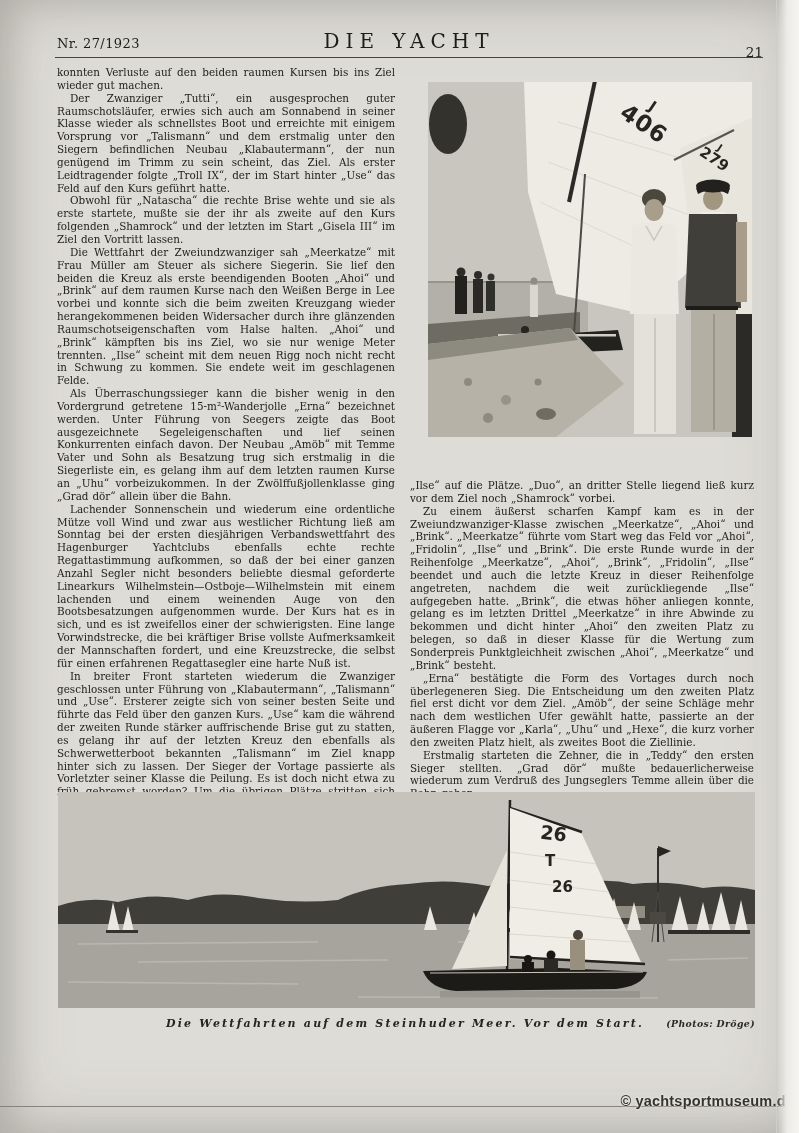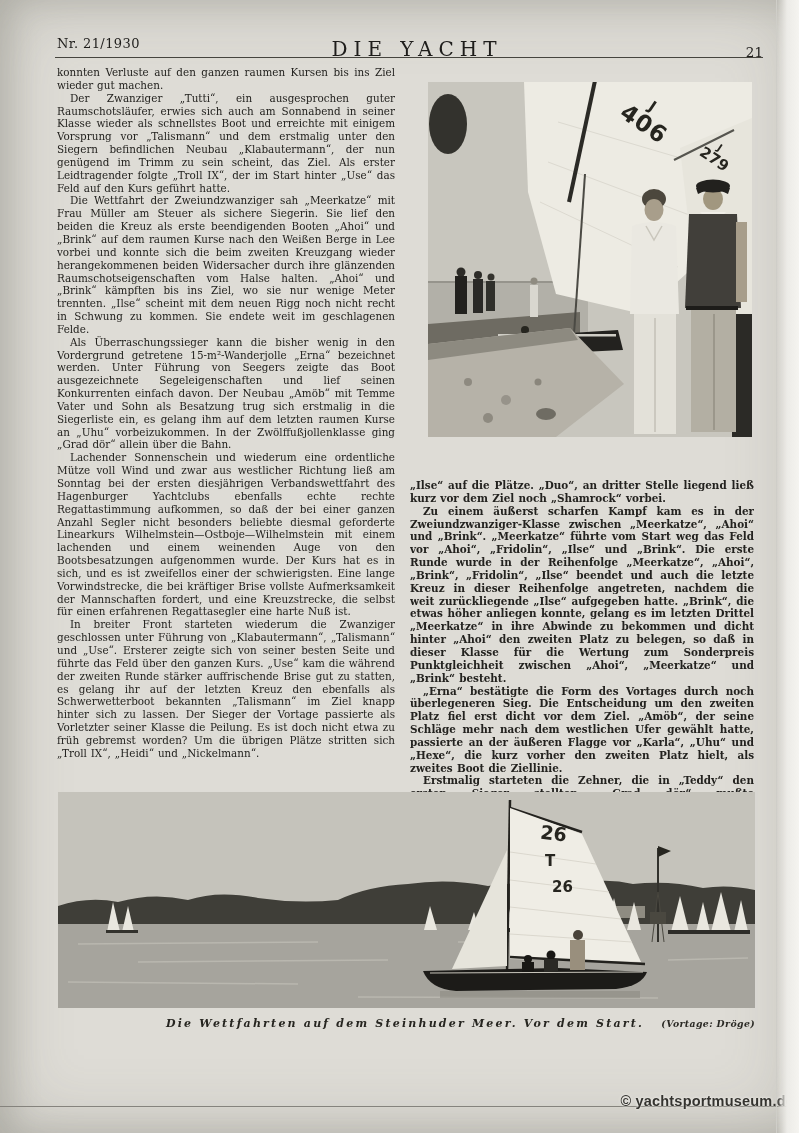--- a/index.html
+++ b/index.html
@@ -5,31 +5,31 @@
   html,body{margin:0;padding:0;}
   body{width:799px;height:1133px;background:#b7b5b0;font-family:"DejaVu Serif","Liberation Serif",serif;}
   .page{position:relative;width:799px;height:1133px;background:#dedcd6;overflow:hidden;
         box-shadow:inset 0 0 70px rgba(95,92,84,.28), inset 12px 0 30px rgba(95,92,84,.18);
         color:#1e1d1b;}
   .page-edge{position:absolute;right:0;top:0;width:22px;height:100%;
         background:linear-gradient(90deg,rgba(240,239,235,0) 0,#ecebe7 45%,#f5f4f0 100%);
         border-left:1px solid rgba(120,118,110,.30);}
   
   .issue{position:absolute;left:57px;top:36px;font-size:13px;letter-spacing:.4px;}
-  .masthead{position:absolute;left:55px;top:29px;width:708px;margin:8px;text-align:center;
+  .masthead{position:absolute;left:55px;top:29px;width:708px;margin:0;text-align:center;
         font-size:20px;font-weight:500;letter-spacing:6px;font-family:"DejaVu Serif","Liberation Serif",serif;}
   .pageno{position:absolute;left:55px;top:44px;width:708px;text-align:right;font-size:13.5px;}
   .rule{position:absolute;left:55px;top:57px;width:708px;height:1px;background:#46453f;}
   
   .col{position:absolute;font-size:10.4px;line-height:12.85px;text-align:justify;
         color:#23221f;word-spacing:.06em;}
   .col p{margin:0;text-indent:13px;}
   .col p:first-child{text-indent:0;}
   .col-left{left:57px;top:66px;width:338px;height:740px;overflow:hidden;}
-  .col-right{left:410px;top:479px;width:344px;height:330px;overflow:hidden;font-weight:bold;}
+  .col-right{left:410px;top:479px;width:344px;height:330px;overflow:hidden;}
   
   .photo-top{position:absolute;left:428px;top:82px;width:324px;height:355px;margin:0;}
   .photo-bottom{position:absolute;left:58px;top:792px;width:697px;height:216px;margin:0;}
   .photo-top svg,.photo-bottom svg{display:block;width:100%;height:100%;}
   .cap-top{position:absolute;left:414px;top:449px;width:340px;text-align:center;
         font-size:10.3px;font-weight:bold;font-style:italic;letter-spacing:1.1px;color:#262520;}
   .cap-bottom-wrap{position:absolute;left:55px;top:1017px;width:700px;height:16px;}
   .cap-bottom{display:block;text-align:center;font-size:11px;font-weight:bold;font-style:italic;
         letter-spacing:2.2px;color:#262520;}
   .credit{position:absolute;right:0;top:1px;font-size:9.3px;font-weight:bold;font-style:italic;
@@ -39,28 +39,29 @@
   .watermark{position:absolute;right:5px;top:1093px;font-family:"Liberation Sans","DejaVu Sans",sans-serif;
         font-weight:bold;font-size:14.5px;color:#34332f;letter-spacing:.2px;
         text-shadow:0 0 3px #f4f3ef,0 0 1px #f4f3ef;}
   .sailnum{font-family:"DejaVu Sans","Liberation Sans",sans-serif;font-weight:bold;fill:#26251f;}
 </style>
 </head>
 <body>
 
 <div class="page">
 
-  <span class="issue">Nr. 21/1930</span>
+  <span class="issue">Nr. 27/1923</span>
   <h1 class="masthead">DIE YACHT</h1>
   <span class="pageno">21</span>
   <div class="rule"></div>
 
   <section class="col col-left">
-    <p>konnten Verluste auf den ganzen raumen Kursen bis ins Ziel wieder gut machen.</p>
+    <p>konnten Verluste auf den beiden raumen Kursen bis ins Ziel wieder gut machen.</p>
     <p>Der Zwanziger „Tutti“, ein ausgesprochen guter Raumschotsläufer, erwies sich auch am Sonnabend in seiner Klasse wieder als schnellstes Boot und erreichte mit einigem Vorsprung vor „Talismann“ und dem erstmalig unter den Siegern befindlichen Neubau „Klabautermann“, der nun genügend im Trimm zu sein scheint, das Ziel. Als erster Leidtragender folgte „Troll IX“, der im Start hinter „Use“ das Feld auf den Kurs geführt hatte.</p>
+    <p>Obwohl für „Natascha“ die rechte Brise wehte und sie als erste startete, mußte sie der ihr als zweite auf den Kurs folgenden „Shamrock“ und der letzten im Start „Gisela III“ im Ziel den Vortritt lassen.</p>
     <p>Die Wettfahrt der Zweiundzwanziger sah „Meerkatze“ mit Frau Müller am Steuer als sichere Siegerin. Sie lief den beiden die Kreuz als erste beendigenden Booten „Ahoi“ und „Brink“ auf dem raumen Kurse nach den Weißen Berge in Lee vorbei und konnte sich die beim zweiten Kreuzgang wieder herangekommenen beiden Widersacher durch ihre glänzenden Raumschotseigenschaften vom Halse halten. „Ahoi“ und „Brink“ kämpften bis ins Ziel, wo sie nur wenige Meter trennten. „Ilse“ scheint mit dem neuen Rigg noch nicht recht in Schwung zu kommen. Sie endete weit im geschlagenen Felde.</p>
     <p>Als Überraschungssieger kann die bisher wenig in den Vordergrund getretene 15-m²-Wanderjolle „Erna“ bezeichnet werden. Unter Führung von Seegers zeigte das Boot ausgezeichnete Segeleigenschaften und lief seinen Konkurrenten einfach davon. Der Neubau „Amöb“ mit Temme Vater und Sohn als Besatzung trug sich erstmalig in die Siegerliste ein, es gelang ihm auf dem letzten raumen Kurse an „Uhu“ vorbeizukommen. In der Zwölffußjollenklasse ging „Grad dör“ allein über die Bahn.</p>
     <p>Lachender Sonnenschein und wiederum eine ordentliche Mütze voll Wind und zwar aus westlicher Richtung ließ am Sonntag bei der ersten diesjährigen Verbandswettfahrt des Hagenburger Yachtclubs ebenfalls echte rechte Regattastimmung aufkommen, so daß der bei einer ganzen Anzahl Segler nicht besonders beliebte diesmal geforderte Linearkurs Wilhelmstein—Ostboje—Wilhelmstein mit einem lachenden und einem weinenden Auge von den Bootsbesatzungen aufgenommen wurde. Der Kurs hat es in sich, und es ist zweifellos einer der schwierigsten. Eine lange Vorwindstrecke, die bei kräftiger Brise vollste Aufmerksamkeit der Mannschaften fordert, und eine Kreuzstrecke, die selbst für einen erfahrenen Regattasegler eine harte Nuß ist.</p>
     <p>In breiter Front starteten wiederum die Zwanziger geschlossen unter Führung von „Klabautermann“, „Talismann“ und „Use“. Ersterer zeigte sich von seiner besten Seite und führte das Feld über den ganzen Kurs. „Use“ kam die während der zweiten Runde stärker auffrischende Brise gut zu statten, es gelang ihr auf der letzten Kreuz den ebenfalls als Schwerwetterboot bekannten „Talismann“ im Ziel knapp hinter sich zu lassen. Der Sieger der Vortage passierte als Vorletzter seiner Klasse die Peilung. Es ist doch nicht etwa zu früh gebremst worden? Um die übrigen Plätze stritten sich „Troll IX“, „Heidi“ und „Nickelmann“.</p>
 
   </section>
 
   <figure class="photo-top">
     <svg viewBox="0 0 324 355" preserveAspectRatio="none">
       <rect x="0" y="0" width="324" height="355" fill="#c8c6be"></rect>
@@ -223,19 +224,19 @@
           <circle cx="520" cy="143" r="5" fill="#49433a"></circle>
             <rect x="512" y="148" width="15" height="30" fill="#998f7d"></rect>
         </g>
         <rect x="382" y="199" width="200" height="7" fill="#8a887f" opacity="0.55"></rect>
       </g>
     </svg>
   </figure>
 
   <div class="cap-bottom-wrap">
     <span class="cap-bottom">Die Wettfahrten auf dem Steinhuder Meer. Vor dem Start.</span>
-    <span class="credit">(Vortage: Dröge)</span>
+    <span class="credit">(Photos: Dröge)</span>
   </div>
 
   <div class="bottom-rule"></div>
   <div class="watermark">© yachtsportmuseum.de</div>
   <div class="page-edge"></div>
 </div>
 
 </body></html>

